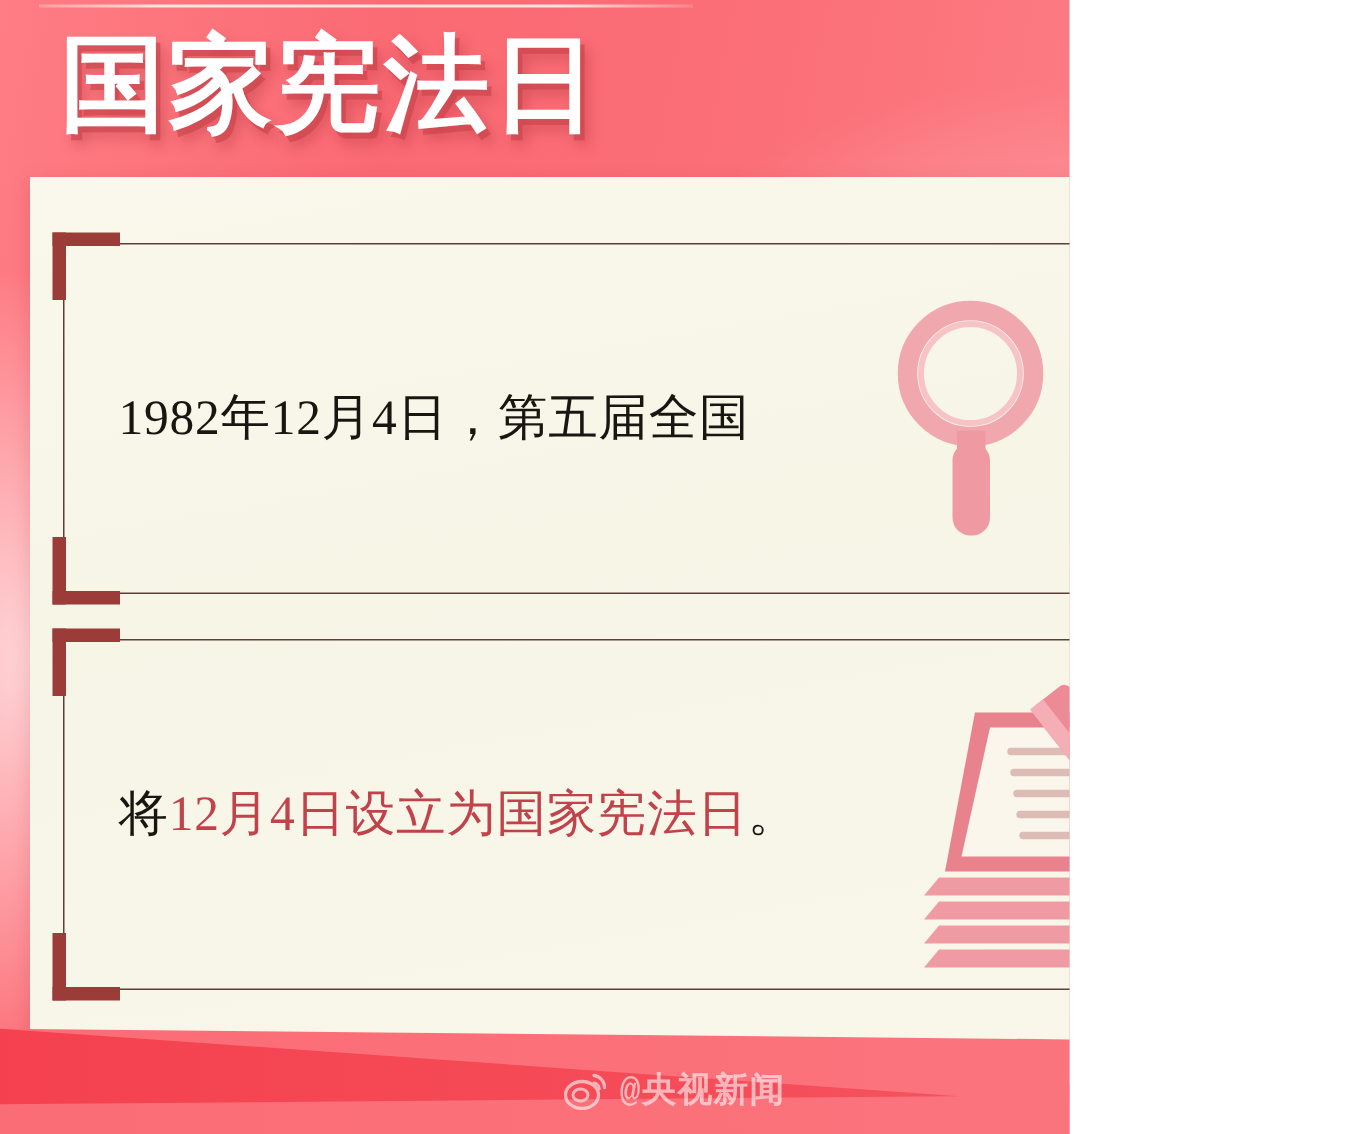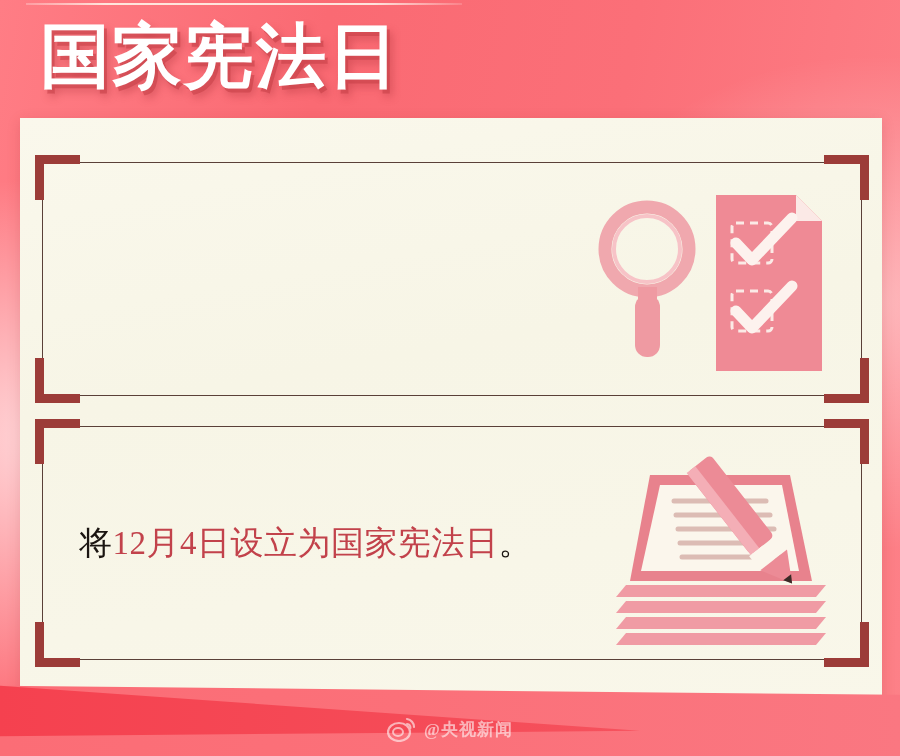--- a/index.html
+++ b/index.html
@@ -6,21 +6,21 @@
     margin: 0;
     padding: 0;
     background: #ffffff;
   }
   body {
     font-family: "Liberation Serif", "DejaVu Serif", serif;
   }
 
   #poster {
     position: relative;
-    width: 900px;
+    width: 713px;
     height: 756px;
     overflow: hidden;
     background: linear-gradient(100deg, #ff7d85 0%, #fa6a73 32%, #fb6f78 62%, #fd8188 100%);
     text-align: right;
   }
 
   
   .bg-glow {
     position: absolute;
     left: 0; top: 0; right: 0; bottom: 0;
@@ -153,22 +153,22 @@
     left: 0;
     bottom: 14px;
     width: 900px;
     display: flex;
     align-items: center;
     justify-content: center;
     gap: 7px;
     opacity: 0.58;
   }
   .wm-text {
-    font-family: Liberation Serif, serif;
-    font-size: 17px;
+    font-family: Liberation Mono, monospace;
+    font-size: 23px;
     font-weight: 700;
     color: #ffffff;
     letter-spacing: 1px;
   }
   .wm-logo { display: block; }
 </style>
 </head>
 <body>
 
 <div id="poster">
@@ -183,20 +183,21 @@
   <div class="panel">
 
     <div class="card card-1">
       <span class="corner tl"></span>
       <span class="corner tr"></span>
       <span class="corner bl"></span>
       <span class="corner br"></span>
 
       <div class="card-body">
         <div class="card-text">
+          <div>1982年12月4日，第五届全国</div>
         </div>
       </div>
 
       <svg class="art art-1" viewBox="0 0 235 190">
         <g>
           <circle cx="55" cy="62" r="42" fill="none" stroke="#f0a8ae" stroke-width="13"></circle>
           <circle cx="55" cy="62" r="33" fill="none" stroke="#f7c3c7" stroke-width="4"></circle>
           <rect x="43" y="108" width="25" height="62" rx="12" fill="#ef9aa2"></rect>
           <rect x="46" y="100" width="19" height="14" fill="#ef9aa2"></rect>
         </g>

